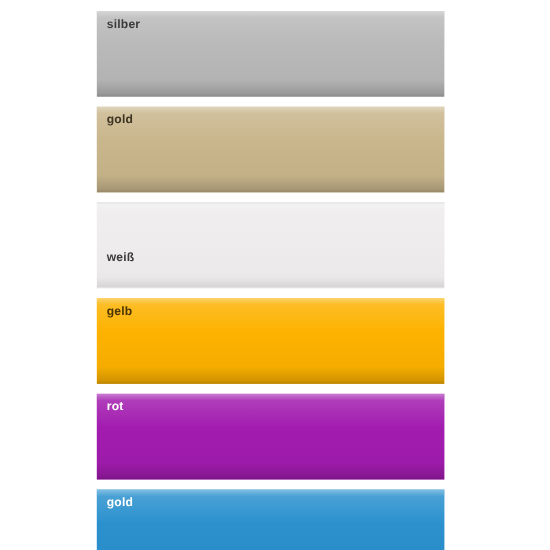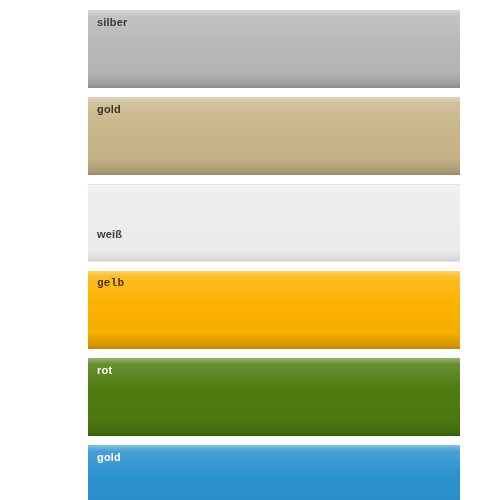--- a/index.html
+++ b/index.html
@@ -21,21 +21,21 @@
     background: #ffffff;
   }
   .swatch-list {
     position: absolute;
     left: 88px;
     top: 10px;
     width: 312px;
   }
   .swatch {
     position: relative;
-    width: 372px;
+    width: 316px;
     height: 78px;
     margin-bottom: 9px;
     box-sizing: border-box;
     overflow: hidden;
   }
   .swatch-gloss {
     position: absolute;
     left: 0;
     top: 0;
     right: 0;
@@ -91,24 +91,24 @@
       <span class="swatch-label" style="color: rgb(59, 52, 35);">gold</span>
     </div>
 
     <div class="swatch swatch-weiss" style="background: rgb(238, 236, 236);">
       <div class="swatch-gloss gloss-light"></div>
       <span class="swatch-label" style="color: rgb(59, 59, 59); margin-top: 37px;">weiß</span>
     </div>
 
     <div class="swatch" style="background: rgb(253, 178, 0);">
       <div class="swatch-gloss gloss-strong"></div>
-      <span class="swatch-label" style="color: rgb(74, 52, 0); font-family: Liberation Mono, monospace;">gelb</span>
+      <span class="swatch-label" style="color: rgb(74, 52, 0);">gelb</span>
     </div>
 
-    <div class="swatch" style="background: #4d7c0f;">
+    <div class="swatch" style="background: #a21caf;">
       <div class="swatch-gloss gloss-strong"></div>
       <span class="swatch-label" style="color: rgb(255, 255, 255);">rot</span>
     </div>
 
     <div class="swatch" style="background: rgb(43, 145, 206);">
       <div class="swatch-gloss gloss-strong"></div>
       <span class="swatch-label" style="color: rgb(255, 255, 255);">gold</span>
     </div>
 
   </div>

